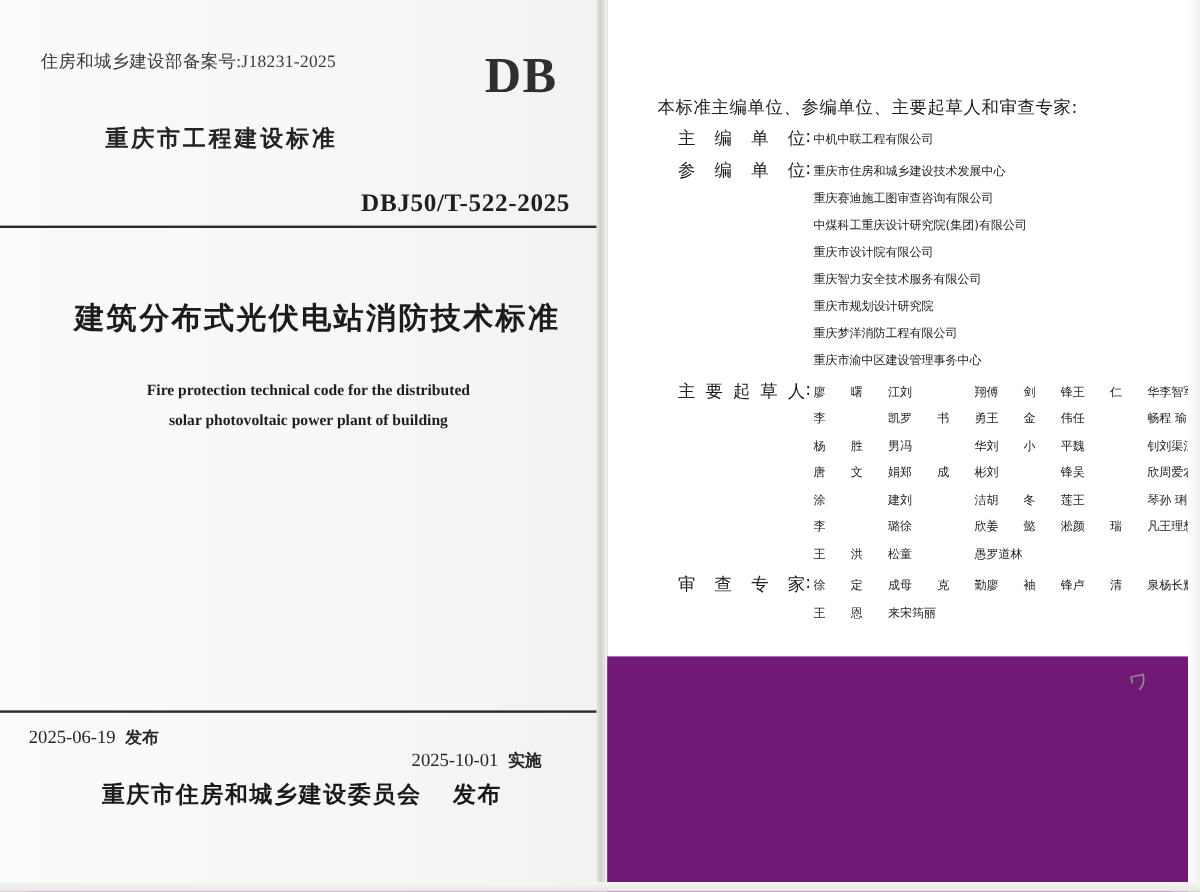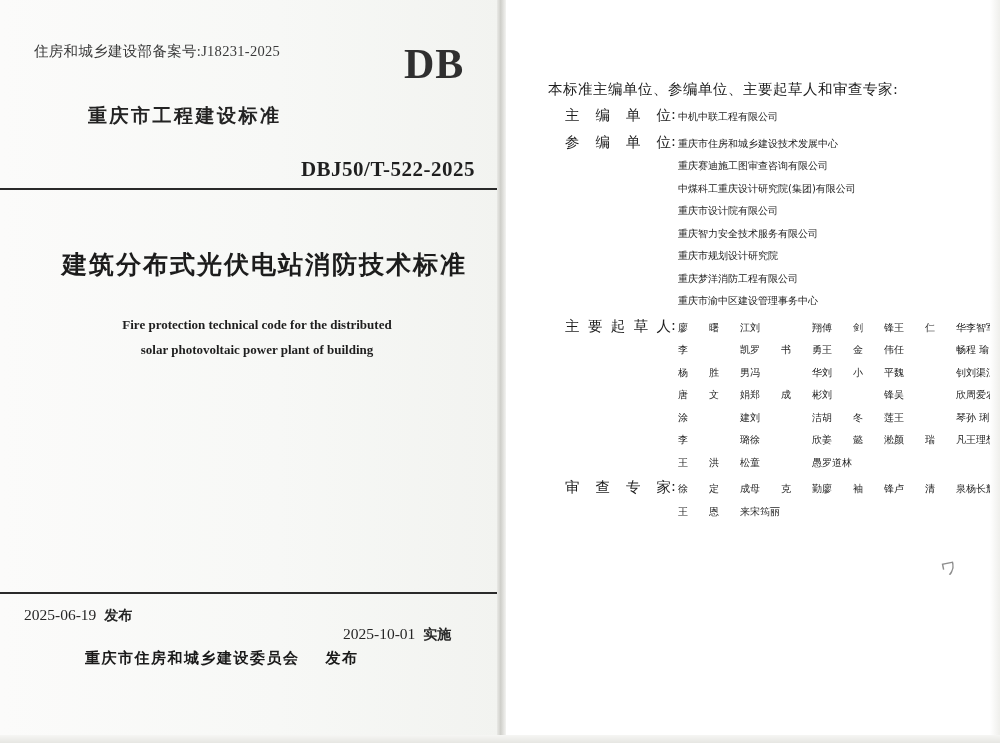--- a/index.html
+++ b/index.html
@@ -138,21 +138,21 @@
   .date-effective .lbl {
     font-family: "DejaVu Sans", sans-serif;
     font-size: 14px;
     margin-left: 8px;
     font-weight: bold;
   }
   .publisher {
     position: absolute;
     left: 85px;
     top: 649px;
-    font-size: 15px;
+    font-size: 19px;
     font-weight: bold;
     letter-spacing: 1.5px;
     color: #1a1a1a;
     font-family: Liberation Mono, monospace;
   }
   .publisher .pub-word {
     margin-left: 26px;
   }
   .spine {
     position: absolute;
@@ -162,21 +162,21 @@
     height: 743px;
     background: linear-gradient(90deg,#e9e9e6 0%, #cfcfca 40%, #f3f3f1 100%);
   }
 
   
   .credits {
     position: absolute;
     left: 506px;
     top: 0;
     width: 494px;
-    height: 743px;
+    height: 547px;
     background: #ffffff;
     font-family: "DejaVu Sans", sans-serif;
     color: #1d1d1d;
   }
   .credits-heading {
     position: absolute;
     left: 42px;
     top: 80px;
     font-size: 14.5px;
     letter-spacing: 0.5px;

